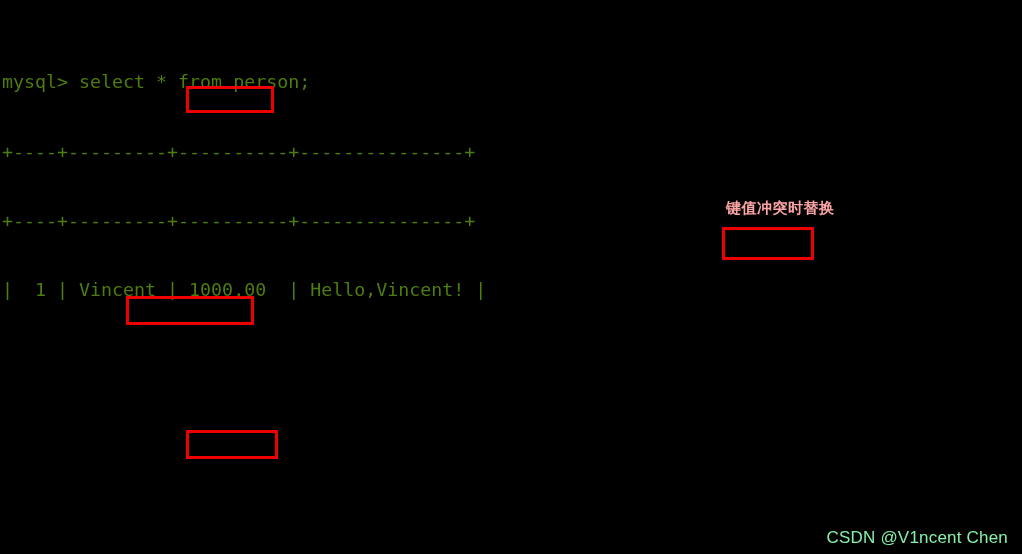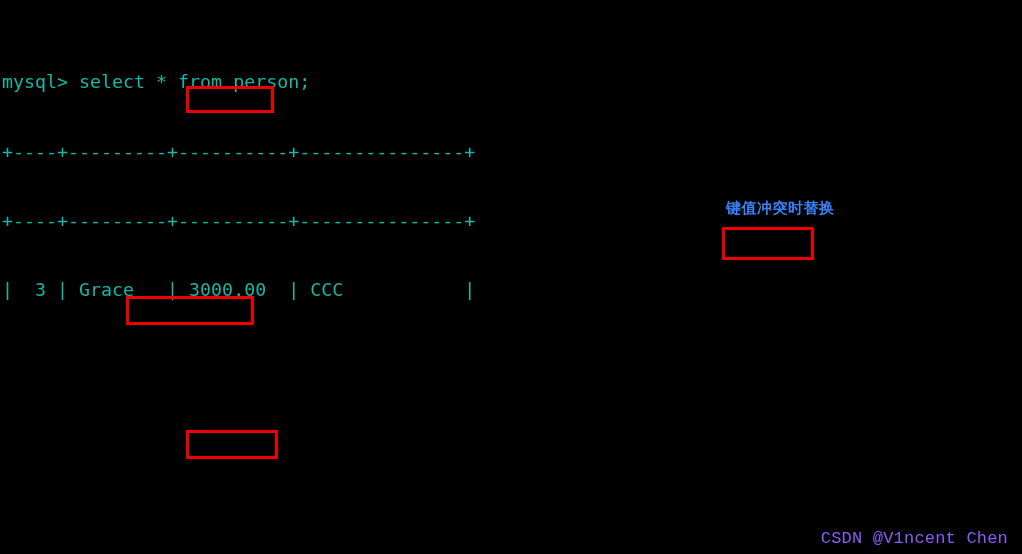--- a/index.html
+++ b/index.html
@@ -16,21 +16,21 @@
   }
 
   
   #terminal {
     position: absolute;
     left: 0;
     top: 0;
     width: 1022px;
     height: 554px;
     background: #000000;
-    color: #14b8a6;
+    color: #4d7c0f;
     font-family: "DejaVu Sans Mono", "Liberation Mono", monospace;
     font-size: 18.3px;
     line-height: 23.1px;
     letter-spacing: 0px;
     white-space: pre;
     padding: 1px 0 0 2px;
     box-sizing: border-box;
   }
   .tline {
     height: 23.1px;
@@ -48,51 +48,51 @@
   #box-salary-1000 { left: 186px; top: 86px;  width: 88px;  height: 27px; }
   #box-replace     { left: 722px; top: 227px; width: 92px;  height: 33px; }
   #box-deleted     { left: 126px; top: 296px; width: 128px; height: 29px; }
   #box-salary-4000 { left: 186px; top: 430px; width: 92px;  height: 29px; }
 
   
   #annotation-replace {
     position: absolute;
     left: 726px;
     top: 199px;
-    color: #3b82f6;
+    color: #fca5a5;
     font-family: "DejaVu Sans", "Liberation Sans", sans-serif;
     font-size: 15px;
     font-weight: bold;
     line-height: 18px;
     letter-spacing: 0.5px;
     white-space: nowrap;
     text-align: right;
   }
 
   
   #watermark {
     position: absolute;
     right: 14px;
     bottom: 6px;
-    color: #8b5cf6;
-    font-family: Liberation Mono, monospace;
+    color: #86efac;
+    font-family: Liberation Sans, sans-serif;
     font-size: 17px;
     letter-spacing: 0.2px;
     white-space: nowrap;
   }
 </style>
 </head>
 <body>
 
 <div id="terminal">
 
   <span class="tline">mysql&gt; select * from person;</span>
   <span class="tline">+----+---------+----------+---------------+</span>
   <span class="tline">+----+---------+----------+---------------+</span>
-  <span class="tline">|  3 | Grace   | 3000.00  | CCC           |</span>
+  <span class="tline">|  1 | Vincent | 1000.00  | Hello,Vincent! |</span>
   
   
   
   
   
   
   
   
   
   

